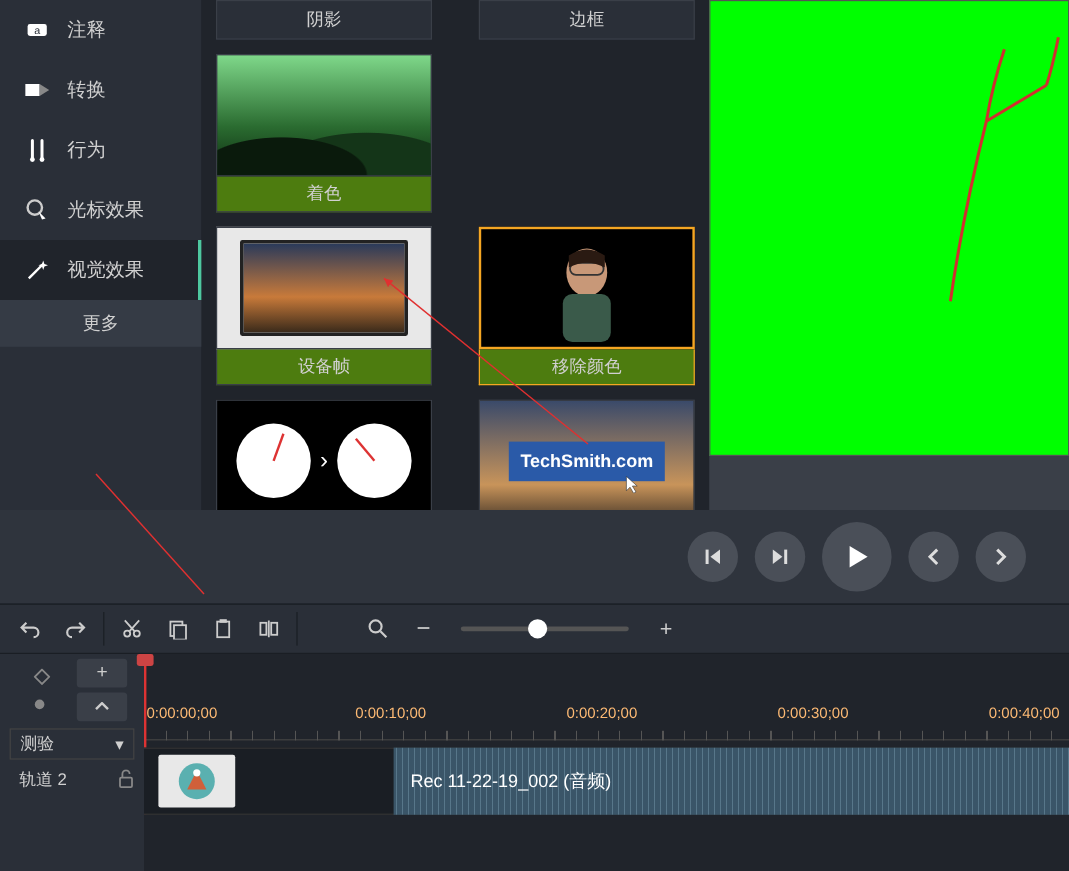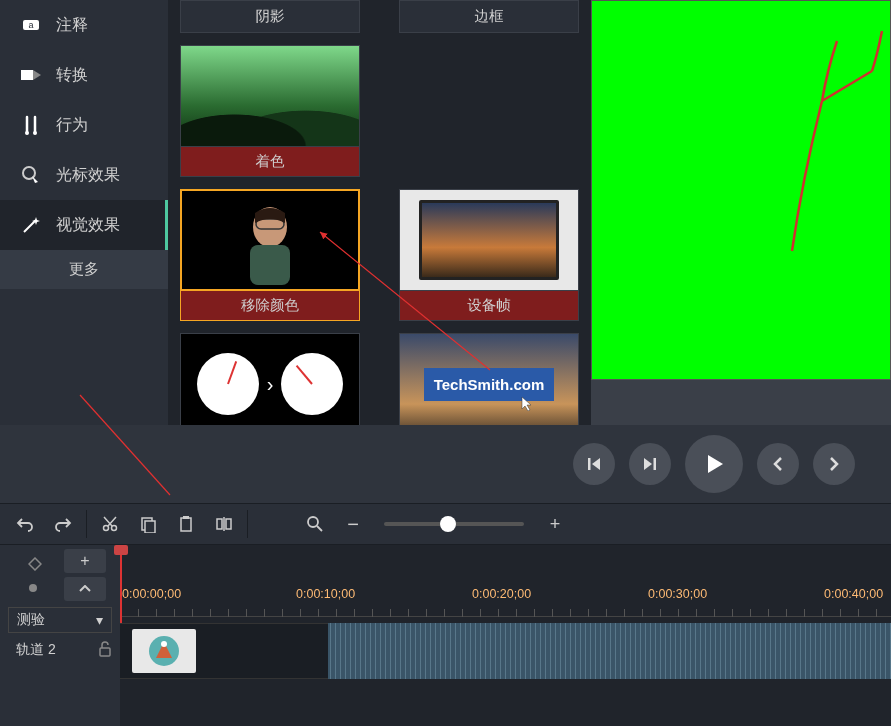--- a/index.html
+++ b/index.html
@@ -10,21 +10,21 @@
 .sidebar-item { display: flex; align-items: center; gap: 14px; padding: 14px 20px; cursor: pointer; font-size: 16px; }
 .sidebar-item.active { background: #20242b; border-right: 3px solid #4ec8a0; }
 .sidebar-item .icon { width: 22px; height: 22px; display: flex; align-items: center; justify-content: center; }
 .sidebar-more { background: #353b45; text-align: center; padding: 10px 0; font-size: 15px; cursor: pointer; }
 
 .effects-panel { flex: 1; background: #20242b; padding: 0 12px; overflow: hidden; }
 .effects-row { display: flex; gap: 20px; margin-bottom: 12px; justify-content: space-between; }
 .effect-card { width: 180px; cursor: pointer; }
 .effect-thumb { width: 100%; height: 102px; background: #111; border: 1px solid #3a3f48; position: relative; overflow: hidden; }
 .effect-card.selected .effect-thumb { border: 2px solid #f5a623; }
-.effect-label { background: #7f1d1d; text-align: center; padding: 5px 0; font-size: 14.5px; border: 1px solid #3a3f48; border-top: none; }
+.effect-label { background: #4d7c0f; text-align: center; padding: 5px 0; font-size: 14.5px; border: 1px solid #3a3f48; border-top: none; }
 .effect-card.selected .effect-label { border-color: #f5a623; border-top: none; }
 .effect-label-only { width: 180px; background: #2a2f38; text-align: center; padding: 6px 0; font-size: 14.5px; border: 1px solid #3a3f48; }
 
 .preview-area { width: 300px; background: #3a3f48; padding: 0; position: relative; }
 .preview-canvas { background: #00ff00; width: 100%; height: 380px; position: relative; border: 1px solid #555; }
 
 .playback-bar { height: 78px; background: #2f343d; display: flex; align-items: center; justify-content: flex-end; padding-right: 36px; gap: 14px; }
 .pb-btn { width: 42px; height: 42px; border-radius: 50%; background: #4a4f58; display: flex; align-items: center; justify-content: center; cursor: pointer; }
 .pb-btn.big { width: 58px; height: 58px; }
 
@@ -132,36 +132,36 @@
       <div class="effect-label-only"><span>阴影</span></div>
       <div class="effect-label-only"><span>边框</span></div>
     </div>
     <div class="effects-row">
       <div class="effect-card">
         <div class="effect-thumb mtn-green"></div>
         <div class="effect-label"><span>着色</span></div>
       </div>
     </div>
     <div class="effects-row">
+      <div class="effect-card">
+        <div class="effect-thumb device-thumb">
+          <div class="device-screen"></div>
+        </div>
+        <div class="effect-label"><span>设备帧</span></div>
+      </div>
       <div class="effect-card selected">
         <div class="effect-thumb person-thumb">
           <svg width="100" height="90" viewBox="0 0 100 90">
               <ellipse cx="50" cy="32" rx="17" ry="20" fill="#c89878"></ellipse>
               <rect x="30" y="50" width="40" height="40" rx="8" fill="#3a5a4a"></rect>
               <rect x="36" y="24" width="28" height="10" rx="5" fill="none" stroke="#333" stroke-width="1.5"></rect>
               <path d="M35 18 Q50 8 65 18 L65 28 Q50 20 35 28 Z" fill="#2a1a12"></path>
             </svg>
         </div>
         <div class="effect-label"><span>移除颜色</span></div>
-      </div>
-      <div class="effect-card">
-        <div class="effect-thumb device-thumb">
-          <div class="device-screen"></div>
-        </div>
-        <div class="effect-label"><span>设备帧</span></div>
       </div>
     </div>
     <div class="effects-row">
       <div class="effect-card">
         <div class="effect-thumb clock-thumb">
           <div class="clock-face cf1"></div>
           <span>›</span>
           <div class="clock-face cf2"></div>
         </div>
       </div>
@@ -334,14 +334,15 @@
     <div class="clip-thumb">
       <svg width="40" height="34" viewBox="0 0 40 34">
           <circle cx="20" cy="17" r="15" fill="#5ab0b0"></circle>
           <polygon points="20,8 28,24 12,24" fill="#d0603a"></polygon>
           <circle cx="20" cy="10" r="3" fill="#fff"></circle>
         </svg>
     </div>
   </div>
   <div class="audio-clip">
     <div class="audio-wave"></div>
+    <span>Rec 11-22-19_002 (音频)</span>
   </div>
 </div>
 
 </body></html>

